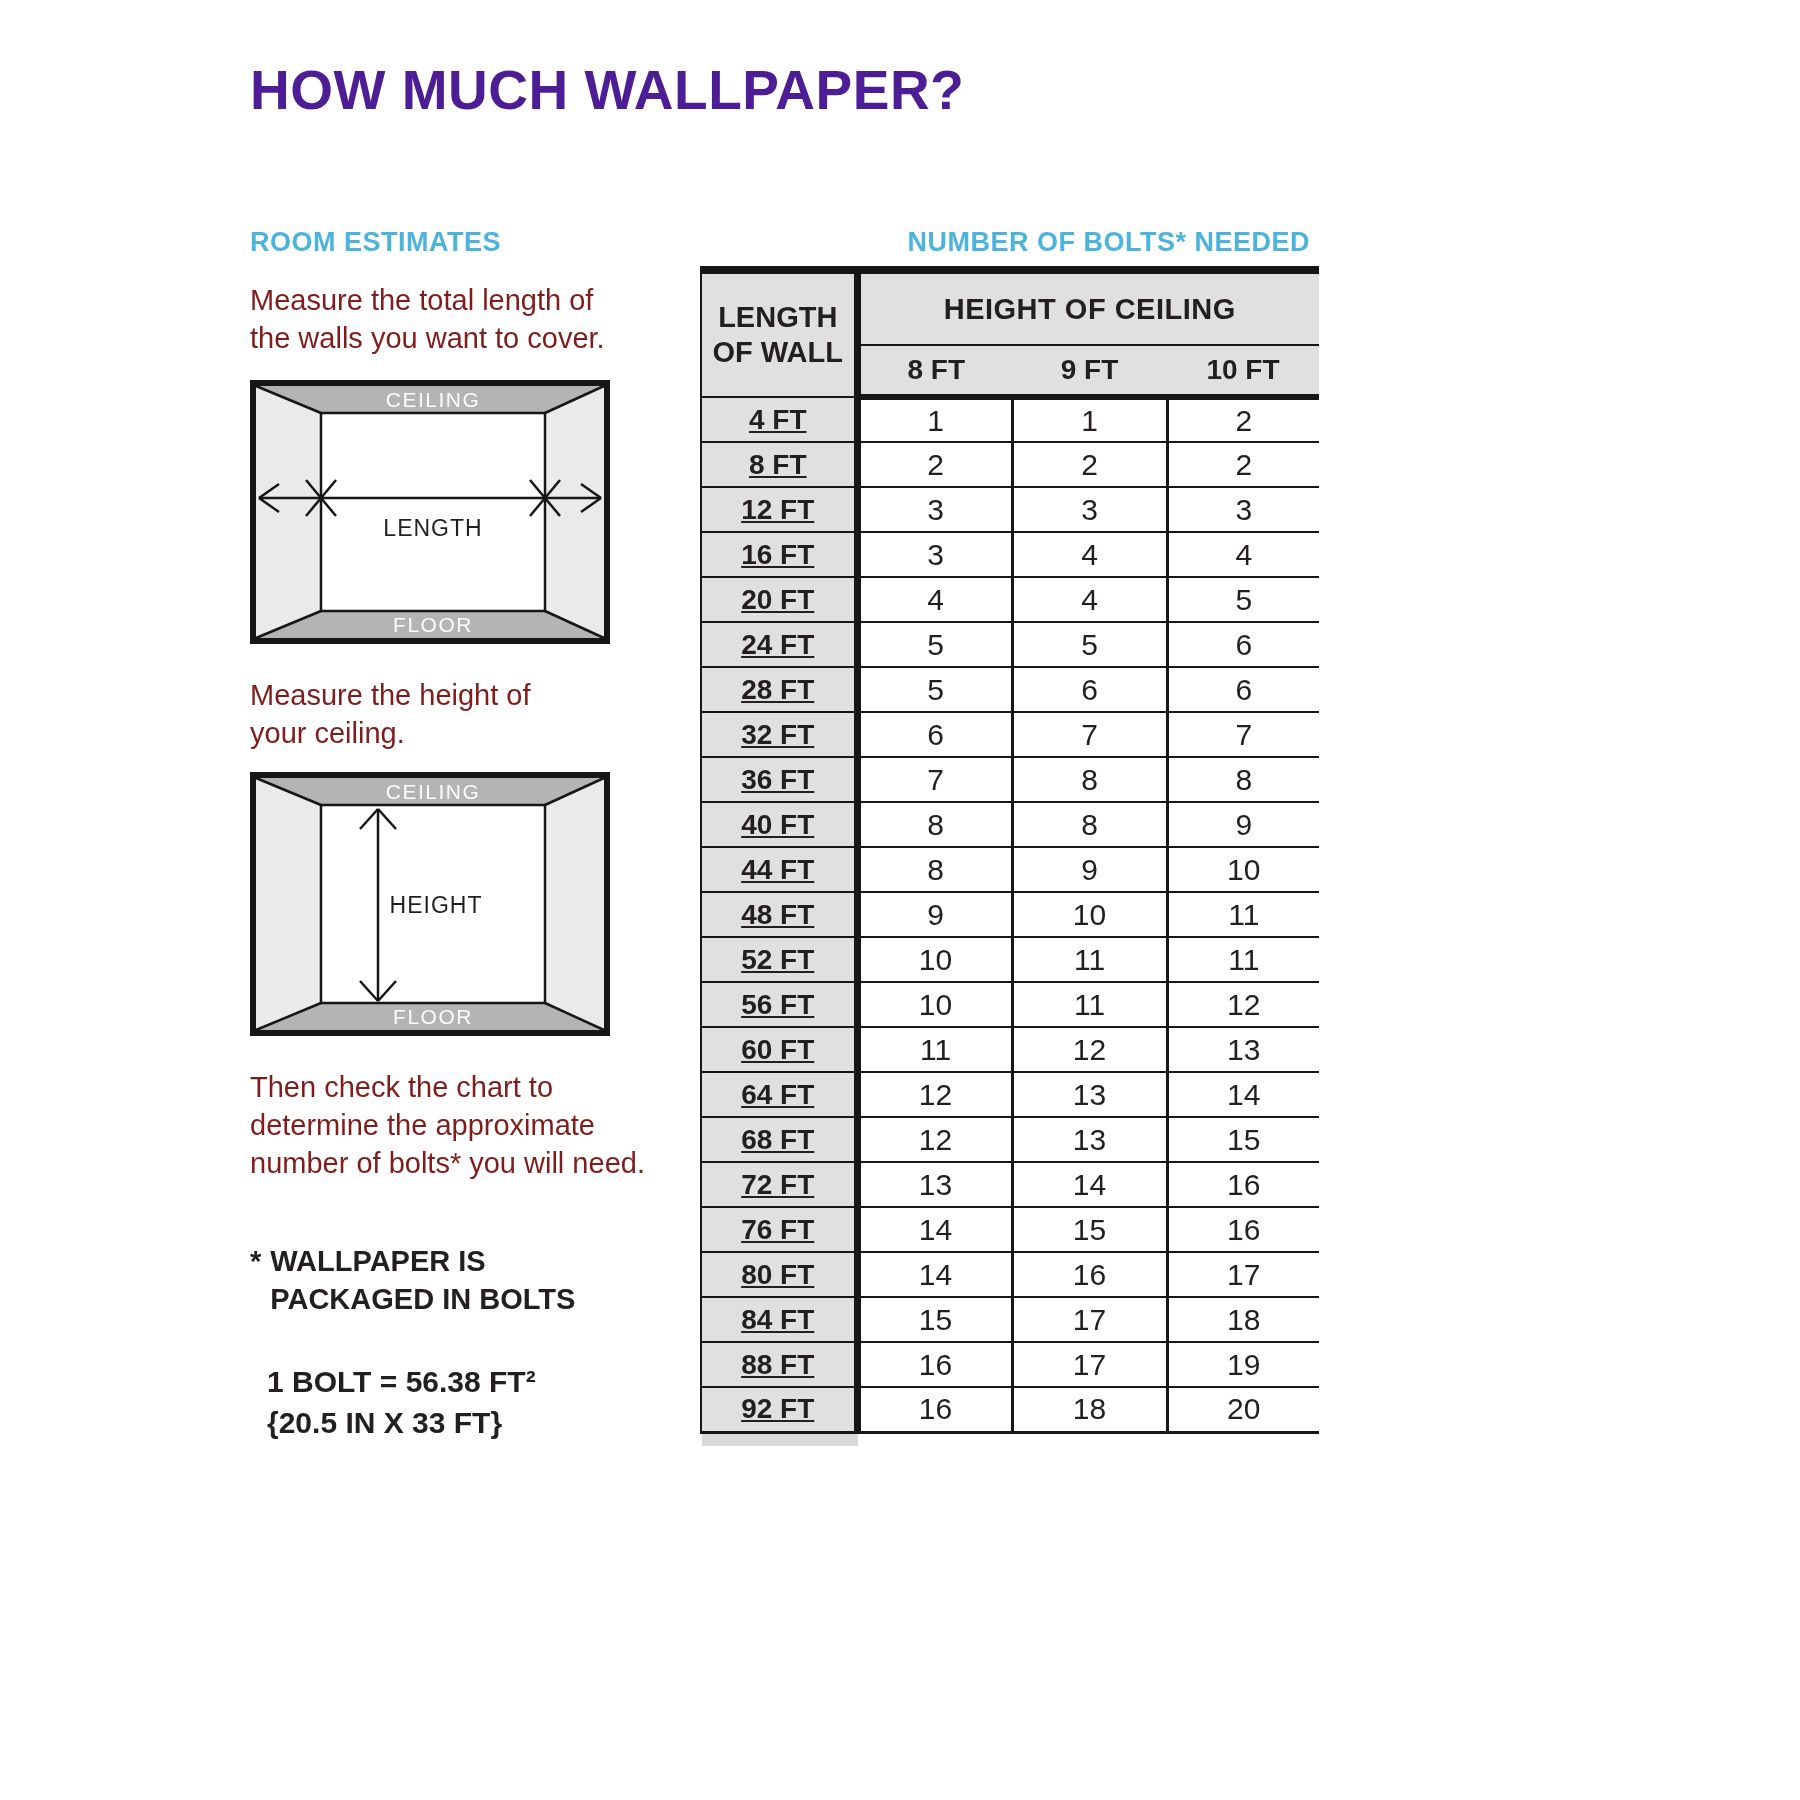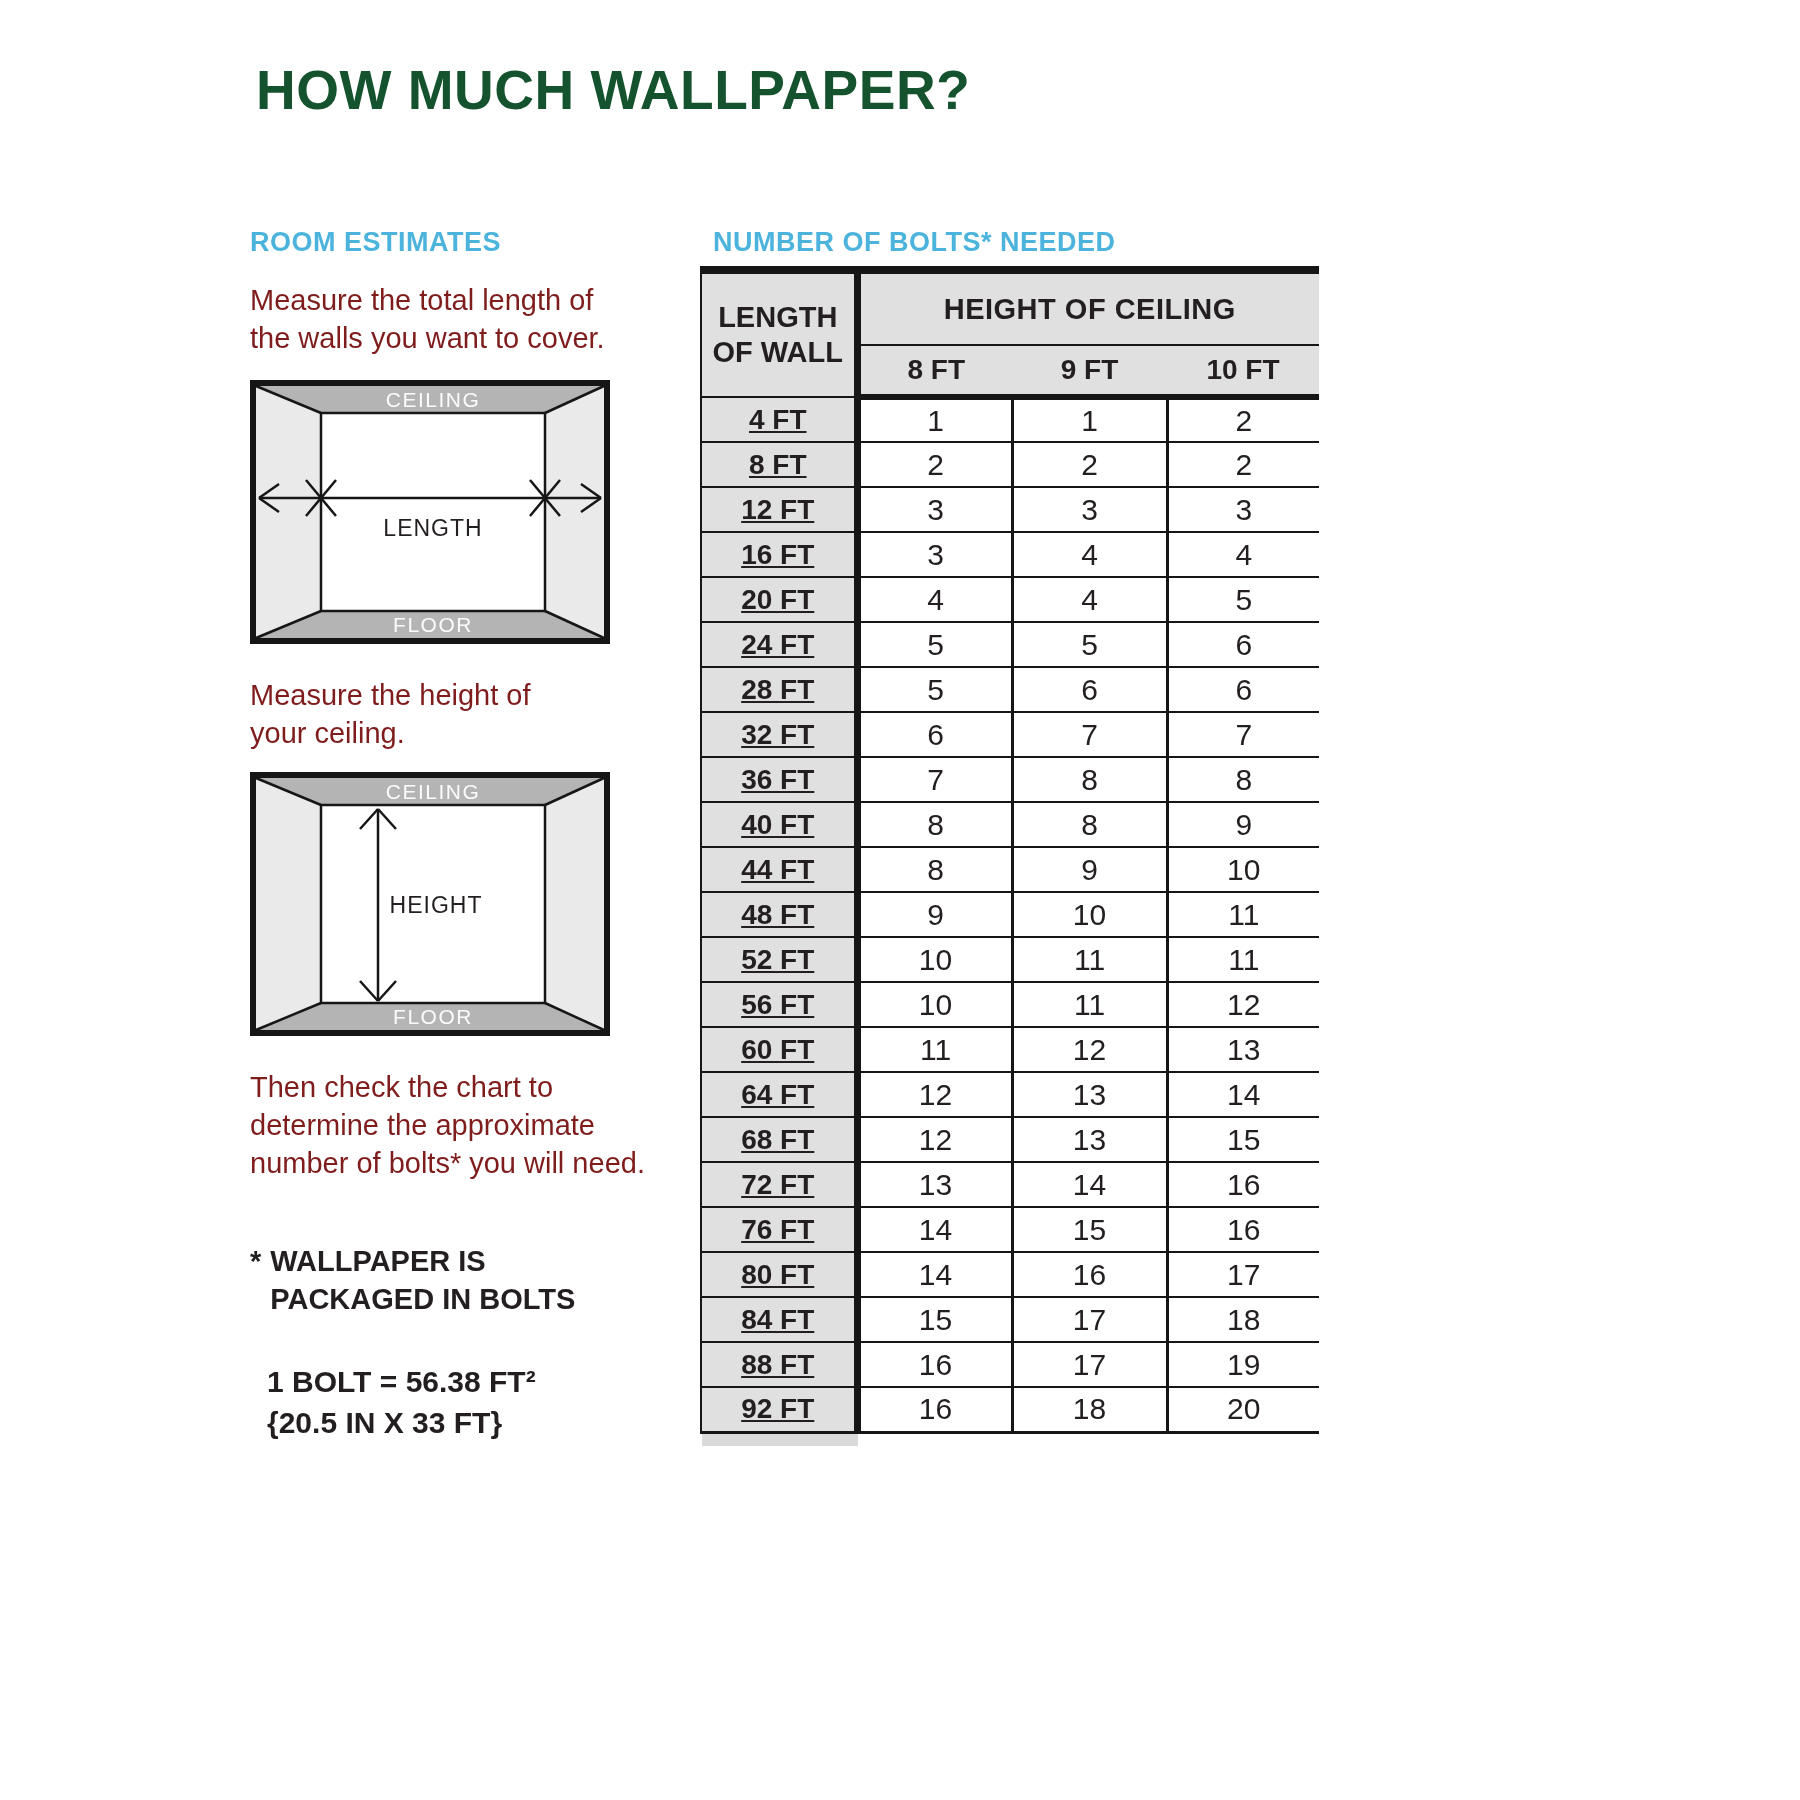--- a/index.html
+++ b/index.html
@@ -11,36 +11,36 @@
     width: 1800px;
     height: 1800px;
     position: relative;
     font-family: "Liberation Sans", "DejaVu Sans", sans-serif;
     color: #231f20;
     overflow: hidden;
   }
   .abs { position: absolute; }
 
   .page-title {
-    left: 256px; top: 58px;
+    left: 250px; top: 58px;
     font-size: 55px;
     font-weight: bold;
-    color: #14532d;
+    color: #4c1d95;
     letter-spacing: 0.5px;
     margin: 0;
   }
   .section-heading {
     font-size: 27px;
     font-weight: bold;
     color: #4cb4dc;
     letter-spacing: 0.5px;
     margin: 0;
   }
   #room-estimates-heading { left: 250px; top: 227px; }
-  #bolts-heading { left: 713px; top: 227px; width: 618px; text-align: left; }
+  #bolts-heading { left: 692px; top: 227px; width: 618px; text-align: right; }
 
   .body-text {
     font-size: 29px;
     line-height: 38px;
     white-space: pre-line;
     margin: 0;
     color: #7f1d1d;
   }
   #step-length { left: 250px; top: 281px; }
   #step-height { left: 250px; top: 676px; }

